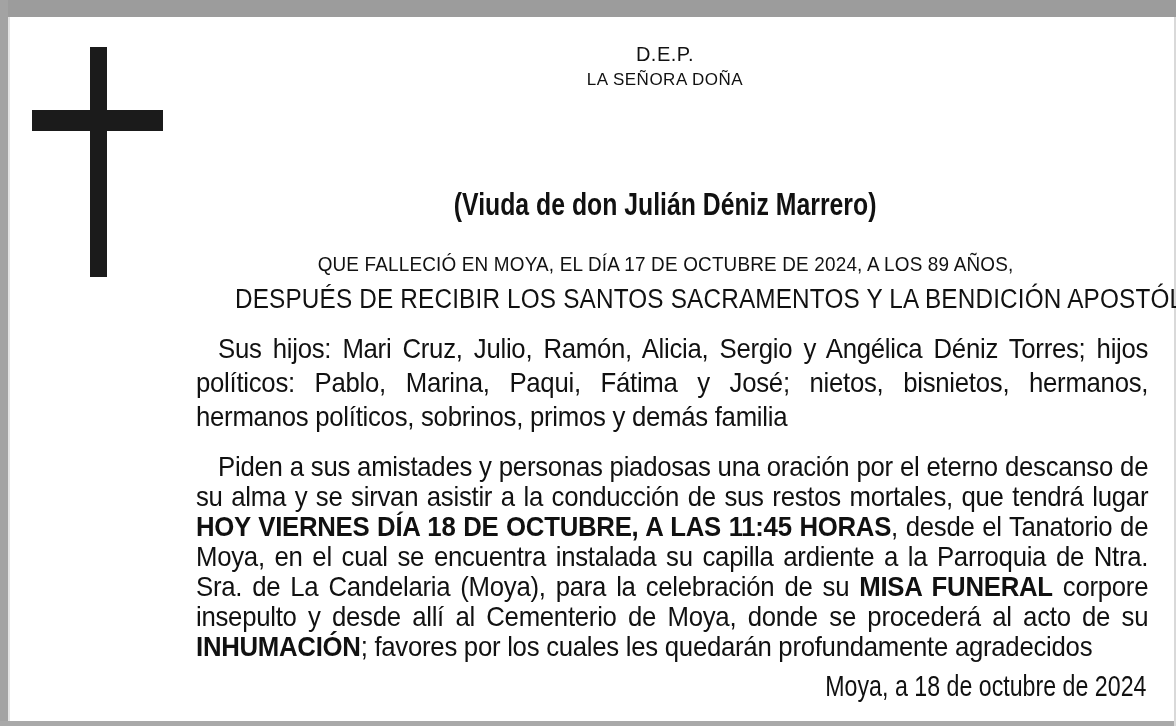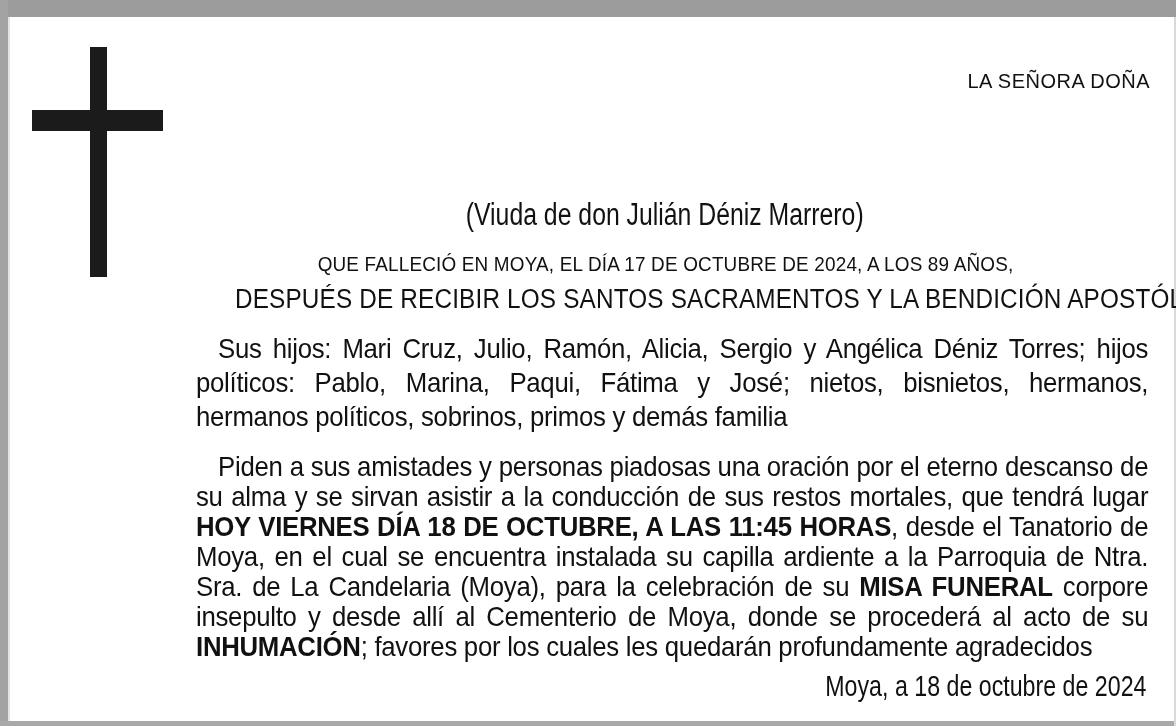--- a/index.html
+++ b/index.html
@@ -22,24 +22,24 @@
   
   .cross { position: absolute; left: 32px; top: 47px; width: 131px; height: 230px; }
   .cross .vbar { position: absolute; left: 58px; top: 0; width: 17px; height: 230px; background: #1b1b1b; }
   .cross .hbar { position: absolute; left: 0; top: 63px; width: 131px; height: 21px; background: #1b1b1b; }
 
   
   .center-line { position: absolute; left: 180px; width: 970px; text-align: center; white-space: nowrap; line-height: 1; }
   .squeeze { display: inline-block; white-space: nowrap; }
 
   .dep        { top: 44px; font-size: 20px; letter-spacing: 0.5px; }
-  .honorific  { top: 71px; font-size: 20px; letter-spacing: 0.5px; text-align: right; }
+  .honorific  { top: 71px; font-size: 17px; letter-spacing: 0.5px; }
   .deceased   { top: 99px; font-size: 97px; font-weight: bold; }
   .deceased .squeeze { transform: scaleX(0.70); transform-origin: 50% 0; letter-spacing: -1px; }
-  .widow      { top: 199px; font-size: 31px; font-weight: normal; }
+  .widow      { top: 189px; font-size: 31px; font-weight: bold; }
   .widow .squeeze { transform: scaleX(0.80); transform-origin: 50% 0; }
   .fall1      { top: 253px; font-size: 21px; }
   .fall2      { top: 286px; font-size: 27px; }
   .fall1 .squeeze, .fall2 .squeeze { transform: scaleX(0.90); transform-origin: 50% 0; letter-spacing: 0.2px; }
 
   
   .para {
     position: absolute;
     left: 196px;
     width: 1035px;
@@ -74,20 +74,23 @@
   <div class="edge-left"></div>
   <div class="edge-bottom"></div>
   <div class="edge-right"></div>
   <div class="inner-hairline-left"></div>
 
   <div class="cross">
     <div class="vbar"></div>
     <div class="hbar"></div>
   </div>
 
+  <div class="center-line dep">
+    <span class="squeeze">D.E.P.</span>
+  </div>
 
   <div class="center-line honorific">
     <span class="squeeze">LA SEÑORA DOÑA</span>
   </div>
 
 
   <div class="center-line widow">
     <span class="squeeze">(Viuda de don Julián Déniz Marrero)</span>
   </div>
 

